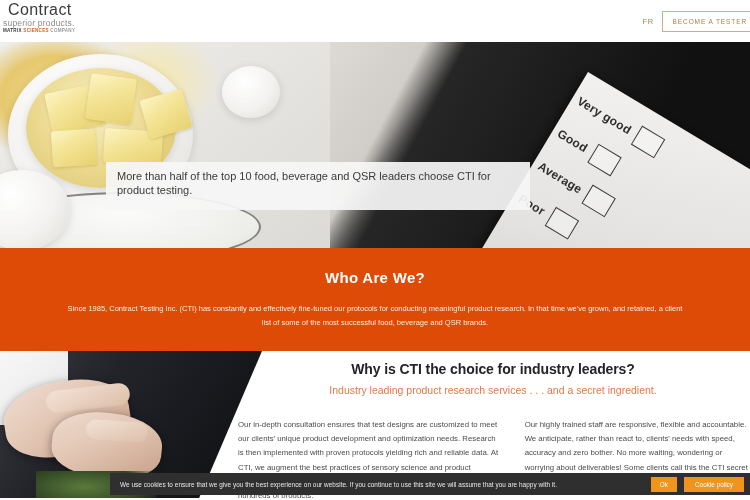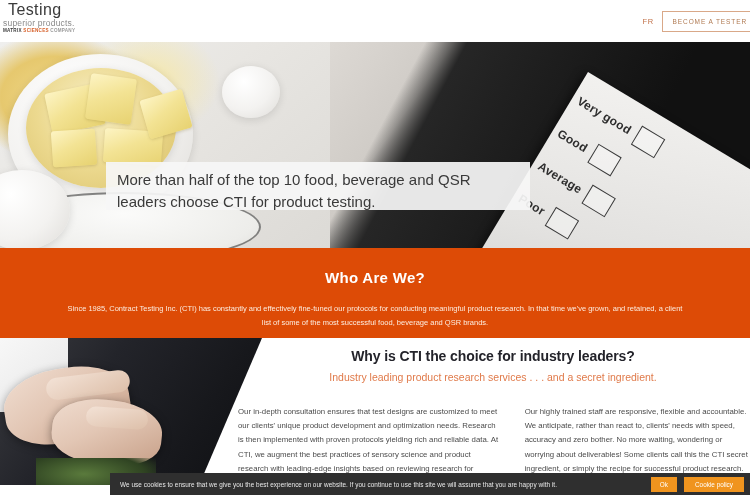--- a/index.html
+++ b/index.html
@@ -121,40 +121,40 @@
   .sr2{ left:6px;  top:56px; }
   .sr3{ left:6px;  top:94px; }
   .sr4{ left:6px;  top:132px; }
 
   .hero-card{
     position:absolute; left:106px; top:120px; width:424px; height:48px;
     background:rgba(246,246,246,.93);
     padding:7px 11px 0 11px; z-index:6;
   }
   .hero-card p{
-    font-size:15px; line-height:22px; color:#3a3a3a; font-weight:400;
+    font-size:11px; line-height:14px; color:#3a3a3a; font-weight:400;
   }
 
   
   .who{
     position:absolute; left:0; top:248px; width:750px; height:105px;
     background:#dd4b06; color:#fff; text-align:center;
     padding-top:21px;
   }
   .who h2{
     font-size:15px; font-weight:bold; letter-spacing:.3px; 
   }
   .who p{
     font-size:7.5px; line-height:14px; max-width:620px; margin:16px auto;
     color:#fdecdf;
   }
 
   
   .lower{
-    position:absolute; left:0; top:338px; width:750px; height:147px;
+    position:absolute; left:0; top:351px; width:750px; height:147px;
     background:#ffffff; overflow:hidden;
   }
   .photo{
     position:absolute; left:0; top:0; width:262px; height:147px;
     background:linear-gradient(125deg,#3a3b40 0%,#23242a 35%,#17181c 70%,#0e0f12 100%);
     clip-path:polygon(0 0, 100% 0, 76% 100%, 0 100%);
     overflow:hidden;
   }
   .hand{
     position:absolute; border-radius:46% 46% 40% 40%;
@@ -208,21 +208,21 @@
     padding:4px 9px; white-space:nowrap;
   }
   .ck-btn.policy{ padding:4px 11px; }
 </style>
 </head>
 <body>
 
 <div class="header">
 
   <div class="logo">
-    <div class="logo-main">Testing</div>
+    <div class="logo-main">Contract</div>
     <div class="logo-sub">superior products.</div>
     <div class="logo-tag"><span class="b1">MATRIX</span> <span class="b2">SCIENCES</span> <span class="b3">COMPANY</span></div>
   </div>
 
 
   <div class="hdr-right">
     <span class="fr-link">FR</span>
     <span class="tester-btn">BECOME A TESTER</span>
   </div>
 </div>

